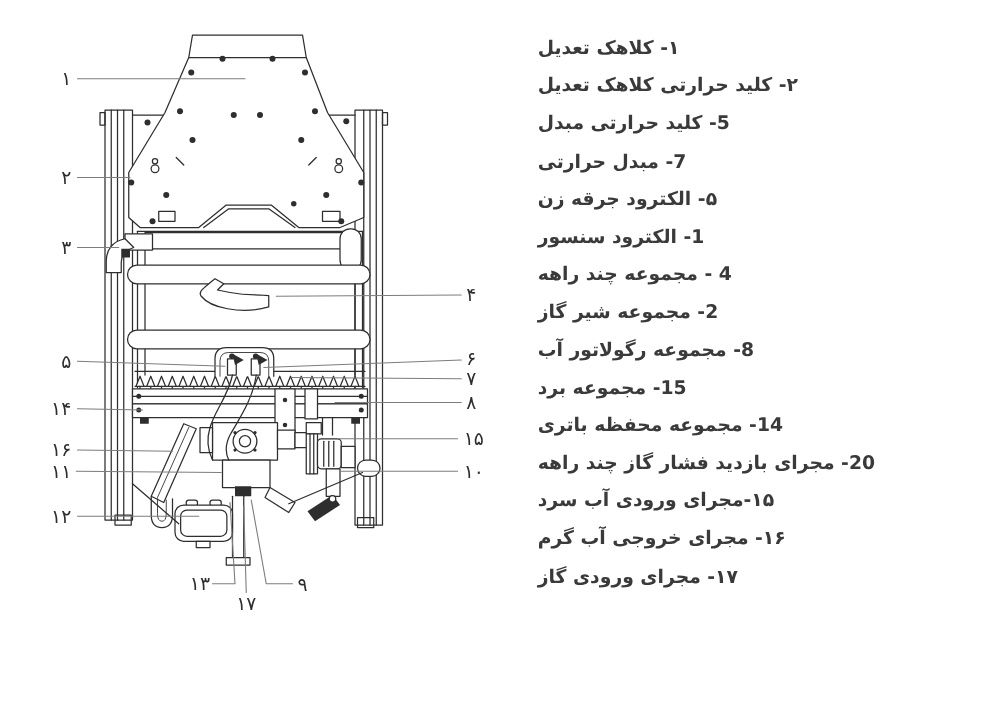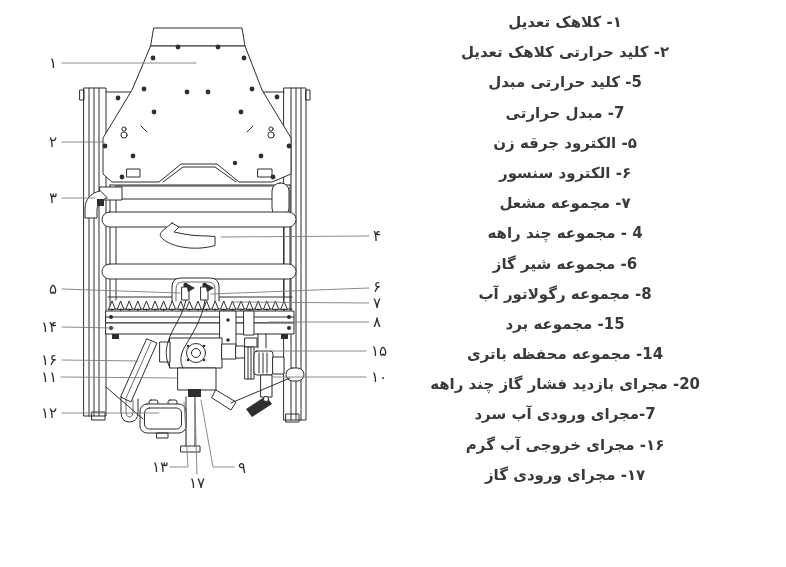--- a/index.html
+++ b/index.html
@@ -9,22 +9,22 @@
   #diagram line,#diagram path,#diagram rect,#diagram circle,
   #diagram polyline,#diagram polygon{
     stroke:#2e2e2e;stroke-width:1;fill:none;stroke-linejoin:round;stroke-linecap:round;}
   #diagram .w{fill:#ffffff;}
   #diagram .ink{fill:#2e2e2e;stroke:none;}
   #diagram .thin{stroke-width:.7;}
   #diagram .leader{stroke:#7d7d7d;stroke-width:.9;fill:none;}
   #diagram text.callout-num{fill:#2e2e2e;stroke:none;font-size:15px;
     font-family:"DejaVu Sans",sans-serif;}
   
-  .parts{position:absolute;top:7px;right:86px;margin:0;padding:0;list-style:none;
-    direction:rtl;text-align:center;color:#3a3a3a;font-size:15px;font-weight:bold;}
+  .parts{position:absolute;top:23px;right:86px;margin:0;padding:0;list-style:none;
+    direction:rtl;text-align:left;color:#3a3a3a;font-size:15px;font-weight:bold;}
   .parts li{height:30.2px;line-height:30.2px;white-space:nowrap;}
 </style>
 </head>
 <body>
 
 <div class="stage">
 
   <svg id="diagram" width="440" height="567" viewBox="0 0 440 567">
 
     <g>
@@ -285,25 +285,24 @@
       </g>
   </svg>
 
   
   <ol id="parts" class="parts" dir="rtl">
       <li>۱- کلاهک تعدیل</li>
       <li>۲- کلید حرارتی کلاهک تعدیل</li>
       <li>5- کلید حرارتی مبدل</li>
       <li>7- مبدل حرارتی</li>
       <li>۵- الکترود جرقه زن</li>
-      <li>۶- الکترود سنسور</li>
-      <li>۷- مجموعه مشعل</li>
+      <li>1- الکترود سنسور</li>
       <li>4 - مجموعه چند راهه</li>
-      <li>6- مجموعه شیر گاز</li>
+      <li>2- مجموعه شیر گاز</li>
       <li>8- مجموعه رگولاتور آب</li>
       <li>15- مجموعه برد</li>
       <li>14- مجموعه محفظه باتری</li>
       <li>20- مجرای بازدید فشار گاز چند راهه</li>
-      <li>7-مجرای ورودی آب سرد</li>
+      <li>۱۵-مجرای ورودی آب سرد</li>
       <li>۱۶- مجرای خروجی آب گرم</li>
       <li>۱۷- مجرای ورودی گاز</li>
     </ol>
 </div>
 
 </body></html>

